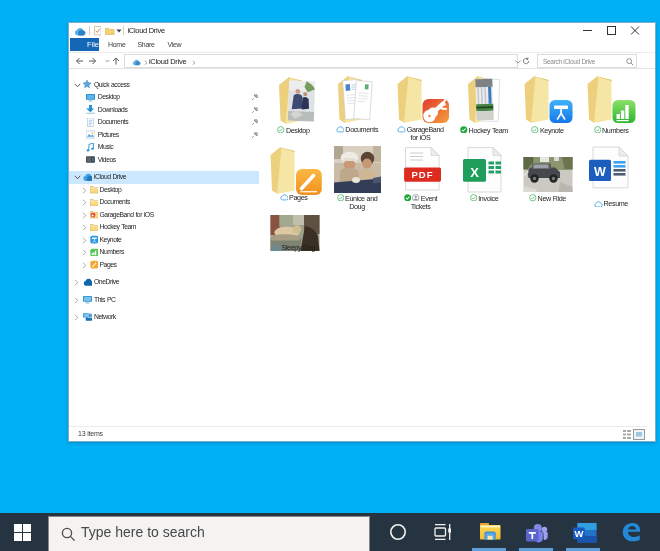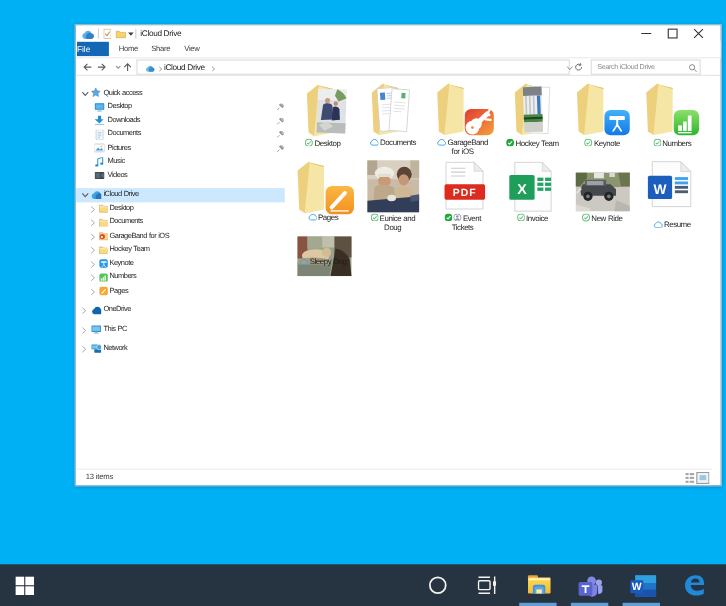--- a/index.html
+++ b/index.html
@@ -4,21 +4,21 @@
 html,body{width:660px;height:551px;overflow:hidden}
 body{font-family:"Liberation Sans",sans-serif;background:#00b0f4;position:relative}
 .abs{position:absolute}
 #win{position:absolute;left:68px;top:22px;width:588px;height:420px;background:#fff;border:1px solid #79aecd;box-shadow:0 1px 3px rgba(0,30,60,.25)}
 
 #ttl{position:absolute;left:0;top:0;width:100%;height:15px}
 #ttl .t{position:absolute;left:58.5px;top:3px;font-size:7.5px;color:#1a1a1a;letter-spacing:-.3px}
 .sep{position:absolute;top:3px;width:1px;height:9px;background:#cfcfcf}
 
 #tabs{position:absolute;left:0;top:14px;width:100%;height:15px;background:#fff}
-#ftab{position:absolute;left:1px;top:1px;width:29px;height:13px;background:#1467b5;color:#fff;font-size:7.5px;text-align:left;line-height:13px}
+#ftab{position:absolute;left:1px;top:1px;width:29px;height:13px;background:#1467b5;color:#fff;font-size:7.5px;text-align:right;line-height:13px}
 .tab{position:absolute;top:1px;height:13px;font-size:7px;color:#3c3c3c;line-height:13px;letter-spacing:-.3px}
 
 #abar{position:absolute;left:0;top:29px;width:100%;height:17px;border-bottom:1px solid #e3e3e3}
 #abox{position:absolute;left:55px;top:2px;width:394px;height:14px;border:1px solid #dcdcdc;background:#fff;font-size:7.5px;color:#1a1a1a;letter-spacing:-.3px}
 #sbox{position:absolute;left:468px;top:2px;width:100px;height:14px;border:1px solid #dcdcdc;background:#fff;font-size:6.5px;color:#8a8a8a;line-height:12px;letter-spacing:-.3px}
 
 #main{position:absolute;left:0;top:46px;width:578px;height:359px;background:#fff}
 #side{position:absolute;left:0;top:0;width:190px;height:359px;overflow:hidden}
 .srow{position:absolute;left:0;width:190px;height:13px;font-size:6.8px;color:#242424;letter-spacing:-.45px;word-spacing:.4px}
 .srow .tx{position:absolute;top:2px}
@@ -564,21 +564,21 @@
             <circle cx="4" cy="4" r="3.4" fill="#fff" stroke="#6abf7c" stroke-width="1"></circle>
             <path d="M2.3 4.1 L3.5 5.3 5.8 2.8" stroke="#6abf7c" stroke-width="1" fill="none"></path>
           </svg>Invoice</div>
 <div class="lbl" style="left:445.5px;top:125px"><svg width="7.5" height="7.5" viewBox="0 0 8 8">
             <circle cx="4" cy="4" r="3.4" fill="#fff" stroke="#6abf7c" stroke-width="1"></circle>
             <path d="M2.3 4.1 L3.5 5.3 5.8 2.8" stroke="#6abf7c" stroke-width="1" fill="none"></path>
           </svg>New Ride</div>
 <div class="lbl" style="left:509px;top:131px"><svg width="8.5" height="6.5" viewBox="0 0 10 7.5">
             <path d="M2.7 6.9 A2.3 2.3 0 0 1 2.6 2.5 A3 3 0 0 1 8.2 2.9 A2.1 2.1 0 0 1 8 6.9 Z" fill="none" stroke="#3fa3e8" stroke-width="1"></path>
           </svg>Resume</div>
-<div class="lbl" style="left:191.5px;top:165px"><svg width="8.5" height="6.5" viewBox="0 0 10 7.5">
+<div class="lbl" style="left:191.5px;top:175px"><svg width="8.5" height="6.5" viewBox="0 0 10 7.5">
             <path d="M2.7 6.9 A2.3 2.3 0 0 1 2.6 2.5 A3 3 0 0 1 8.2 2.9 A2.1 2.1 0 0 1 8 6.9 Z" fill="none" stroke="#3fa3e8" stroke-width="1"></path>
           </svg>Sleepy Dog</div>
 </div>
   </div>
   <div id="stat">
     <span style="position:absolute;left:9px;top:3px">13 items</span>
     <svg class="abs" style="left:554px;top:2px" width="22" height="11" viewBox="0 0 22 11">
         <g fill="#a8a8a8">
           <rect x="0" y="1" width="3" height="2"></rect>
           <rect x="4" y="1" width="4" height="2"></rect>
@@ -594,20 +594,27 @@
 </div>
 <div id="task">
   <svg class="abs" style="left:14px;top:11px" width="17" height="17" viewBox="0 0 17 17">
       <g fill="#fff">
         <rect x="0" y="0" width="8" height="8"></rect>
         <rect x="9" y="0" width="8" height="8"></rect>
         <rect x="0" y="9" width="8" height="8"></rect>
         <rect x="9" y="9" width="8" height="8"></rect>
       </g>
     </svg>
+  <div id="tsearch">
+    <svg class="abs" style="left:12px;top:10px" width="15" height="15" viewBox="0 0 15 15">
+        <circle cx="6" cy="6" r="4.6" stroke="#4a4a4a" fill="none" stroke-width="1.3"></circle>
+        <path d="M9.4 9.4 L13.6 13.6" stroke="#4a4a4a" stroke-width="1.3"></path>
+      </svg>
+    <span style="position:absolute;left:32px;top:7.5px">Type here to search</span>
+  </div>
   <svg class="abs" style="left:389px;top:523px;top:10px" width="18" height="18" viewBox="0 0 18 18">
       <circle cx="9" cy="9" r="7.2" stroke="#f2f2f2" stroke-width="1.6" fill="none"></circle>
     </svg>
   <svg class="abs" style="left:434px;top:10px" width="17" height="18" viewBox="0 0 17 18">
       <g stroke="#f2f2f2" fill="none" stroke-width="1.3">
         <rect x="1" y="5" width="10.5" height="8" rx="1"></rect>
         <path d="M1 1.7 h10.5 M1 16.3 h10.5 M15.7 1 v16"></path>
       </g>
       <rect x="14.2" y="5.5" width="3" height="4" fill="#f2f2f2"></rect>
     </svg>

